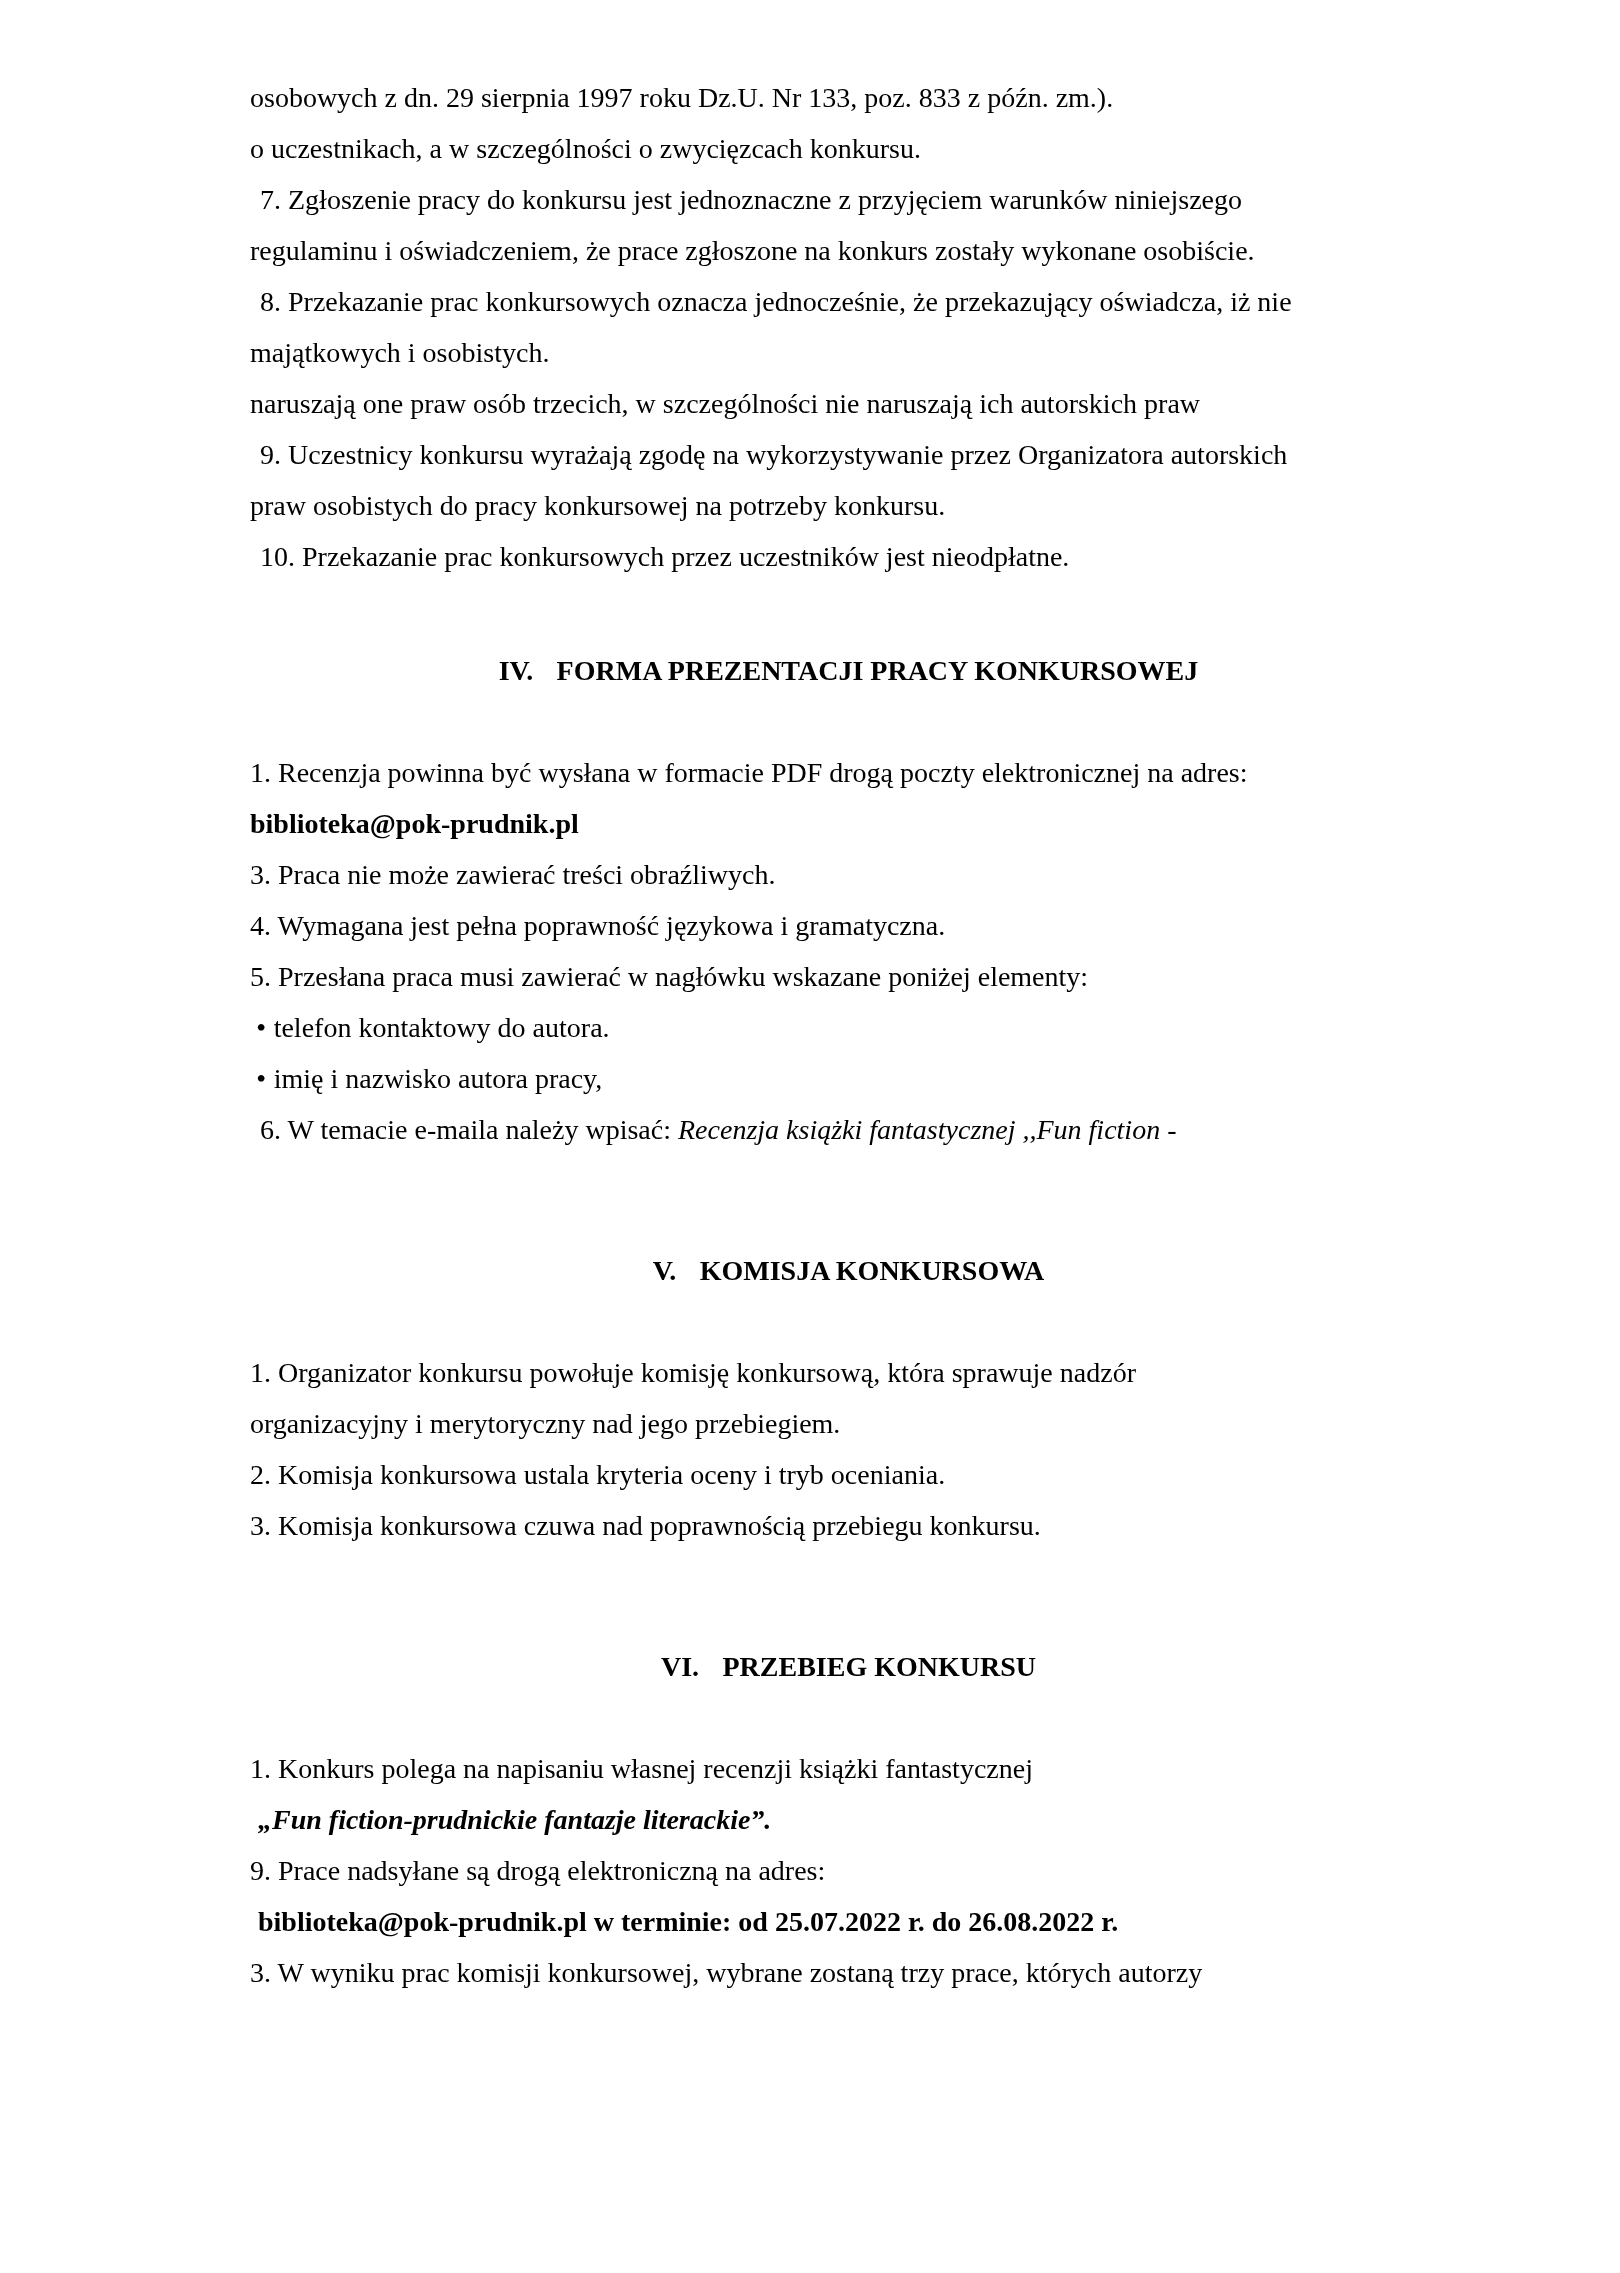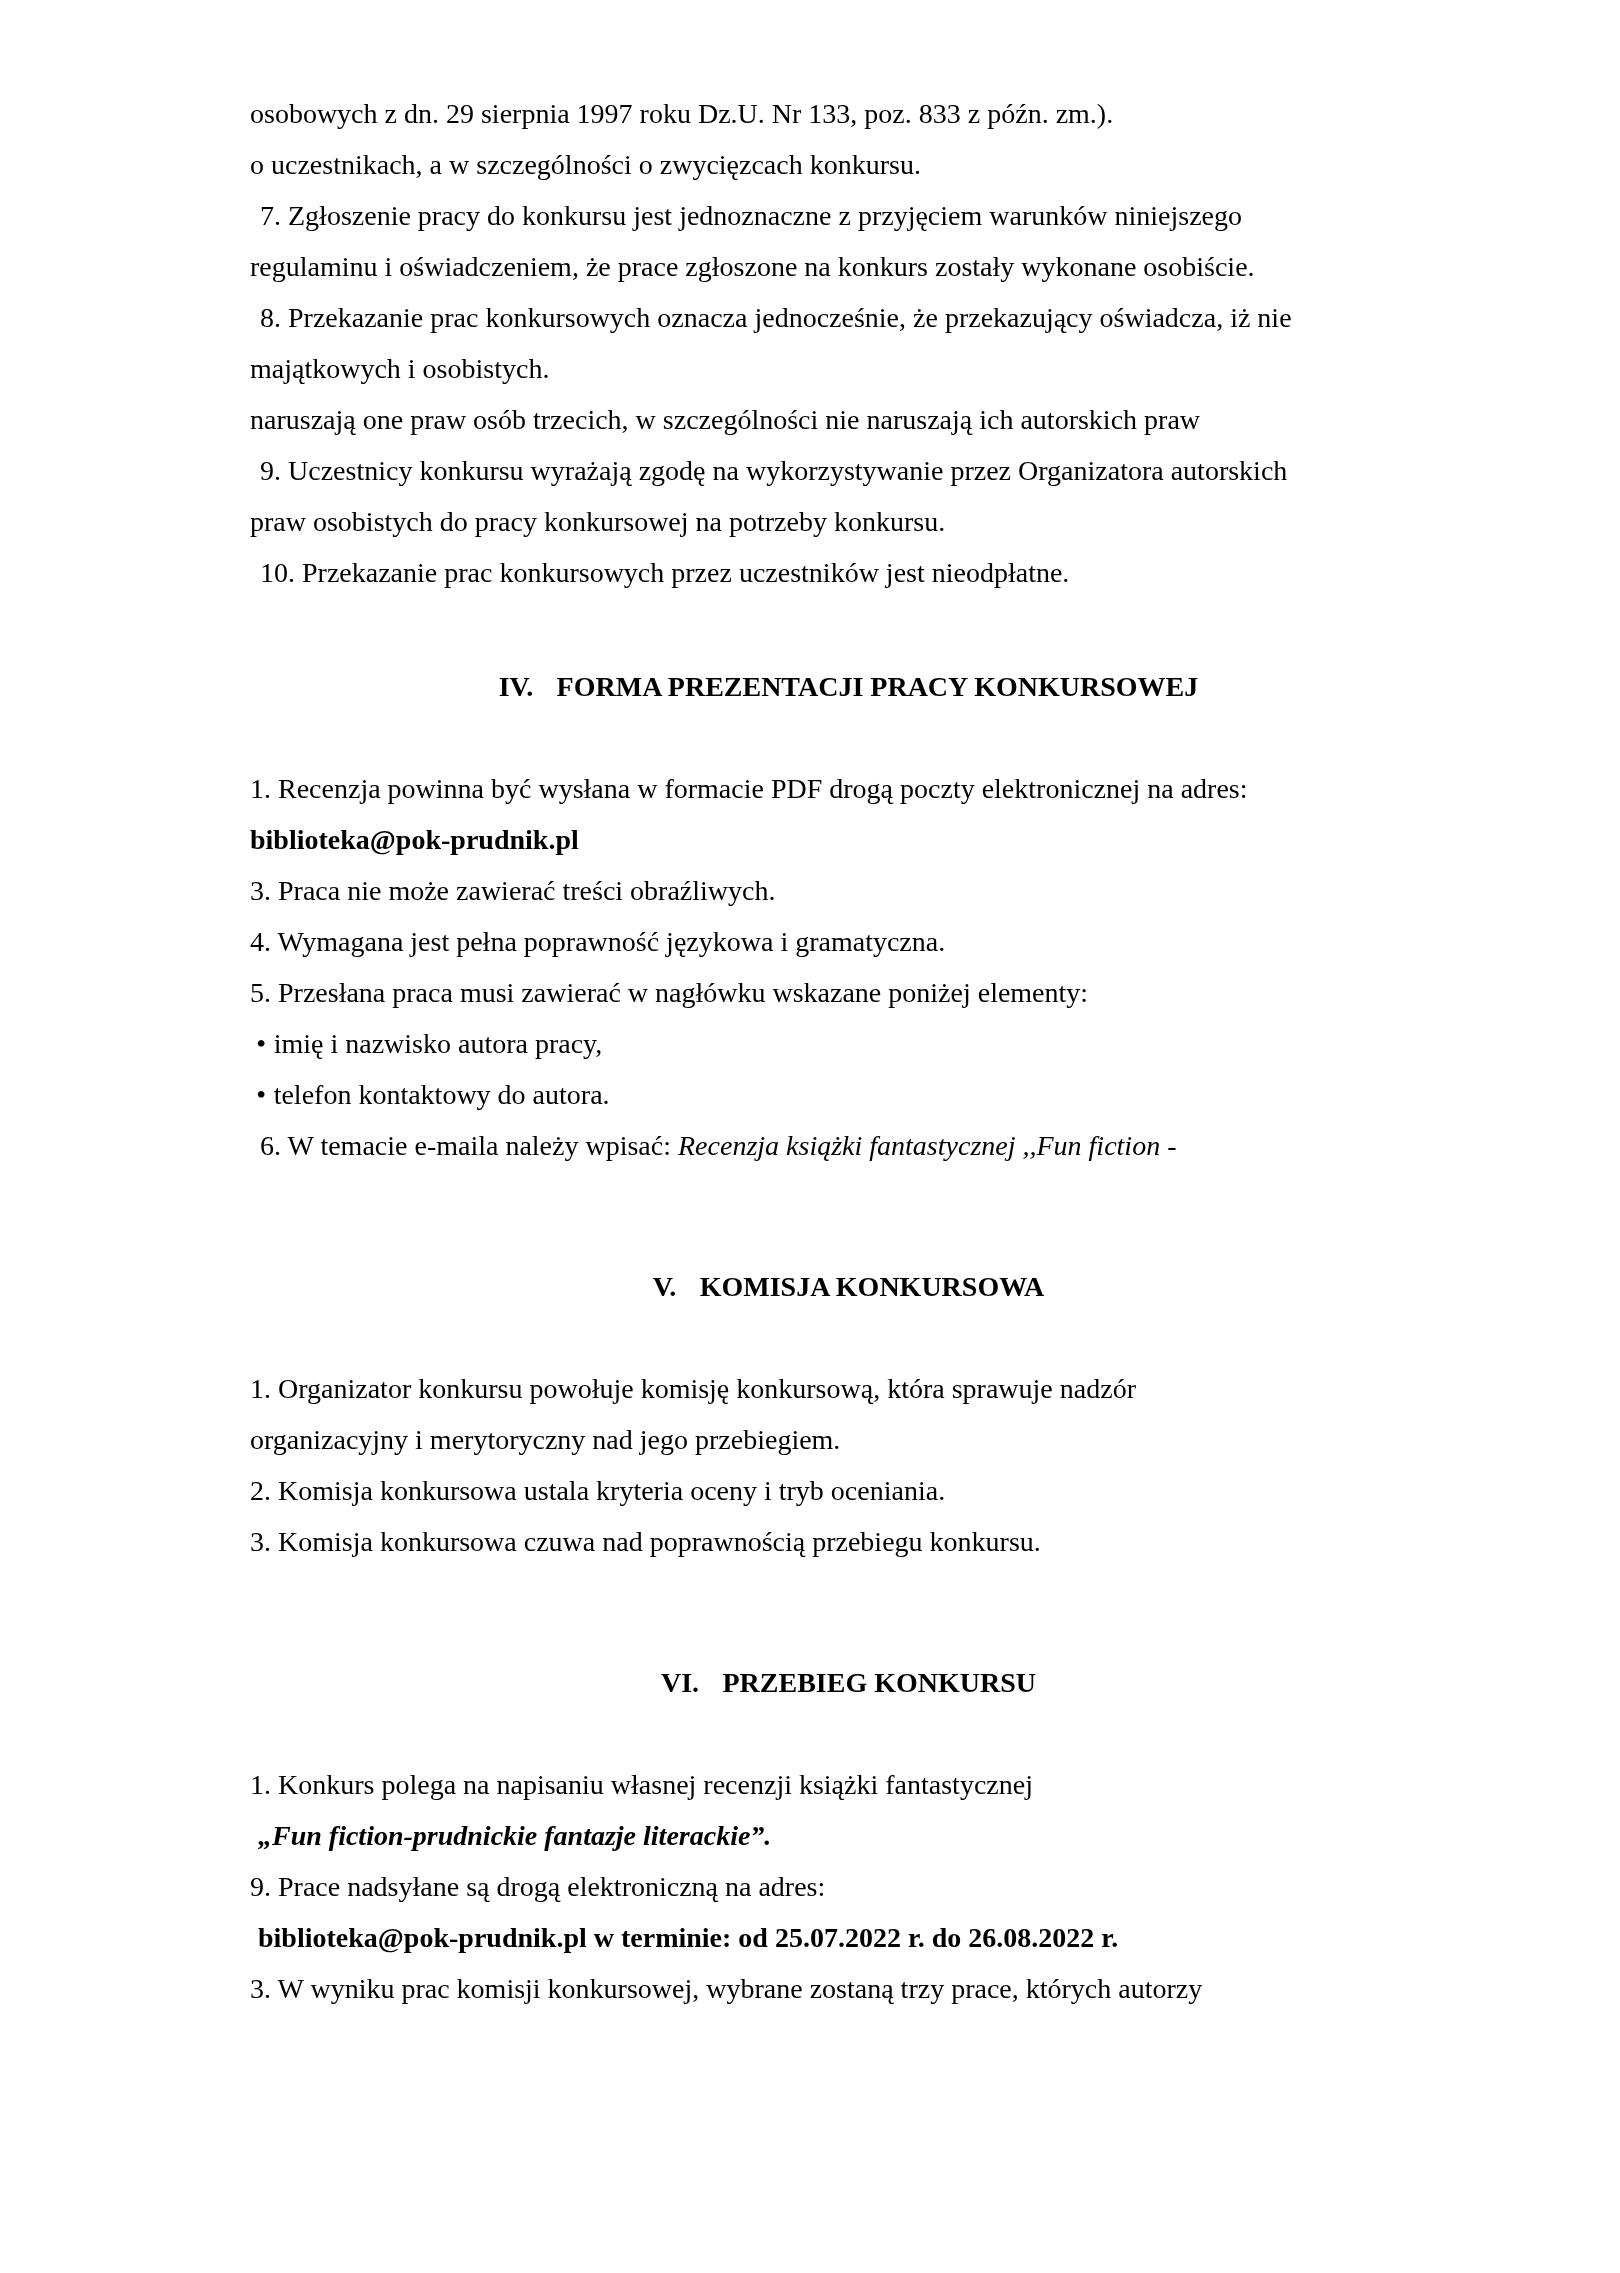--- a/index.html
+++ b/index.html
@@ -11,21 +11,21 @@
     position: relative;
     width: 1620px;
     height: 2274px;
     background: #ffffff;
     margin: 0 auto;
     overflow: hidden;
   }
   .content {
     position: absolute;
     left: 250px;
-    top: 88px;
+    top: 72px;
     width: 1197px;
     font-family: "Liberation Serif", "DejaVu Serif", serif;
     font-size: 28px;
     line-height: 51px;
     color: #000000;
     -webkit-font-smoothing: antialiased;
   }
   .line {
     white-space: nowrap;
     font-family: "Liberation Serif", "DejaVu Serif", serif;
@@ -77,22 +77,22 @@
     <div class="line heading"><span>IV.</span><span class="gap"></span><span>FORMA PREZENTACJI PRACY KONKURSOWEJ</span></div>
 
     <div class="spacer-lg"></div>
 
     <div>
       <div class="line">1. Recenzja powinna być wysłana w formacie PDF  drogą poczty elektronicznej na adres:</div>
       <div class="line bold">biblioteka@pok-prudnik.pl</div>
       <div class="line">3. Praca nie może zawierać treści obraźliwych.</div>
       <div class="line">4. Wymagana jest pełna poprawność językowa i gramatyczna.</div>
       <div class="line">5. Przesłana praca musi zawierać w nagłówku wskazane poniżej elementy:</div>
+      <div class="line bullet-line"><span class="bullet-dot">•</span><span>telefon kontaktowy do autora.</span></div>
       <div class="line bullet-line"><span class="bullet-dot">•</span><span>imię i nazwisko autora pracy,</span></div>
-      <div class="line bullet-line"><span class="bullet-dot">•</span><span>telefon kontaktowy do autora.</span></div>
       <div class="line indent"><span>6. W temacie e-maila należy wpisać: </span><span class="italic">Recenzja książki fantastycznej ,,Fun fiction -</span></div>
     </div>
 
     <div class="spacer-xxl"></div>
 
     <div class="line heading"><span>V.</span><span class="gap"></span><span>KOMISJA KONKURSOWA</span></div>
 
     <div class="spacer-lg"></div>
 
     <div>

